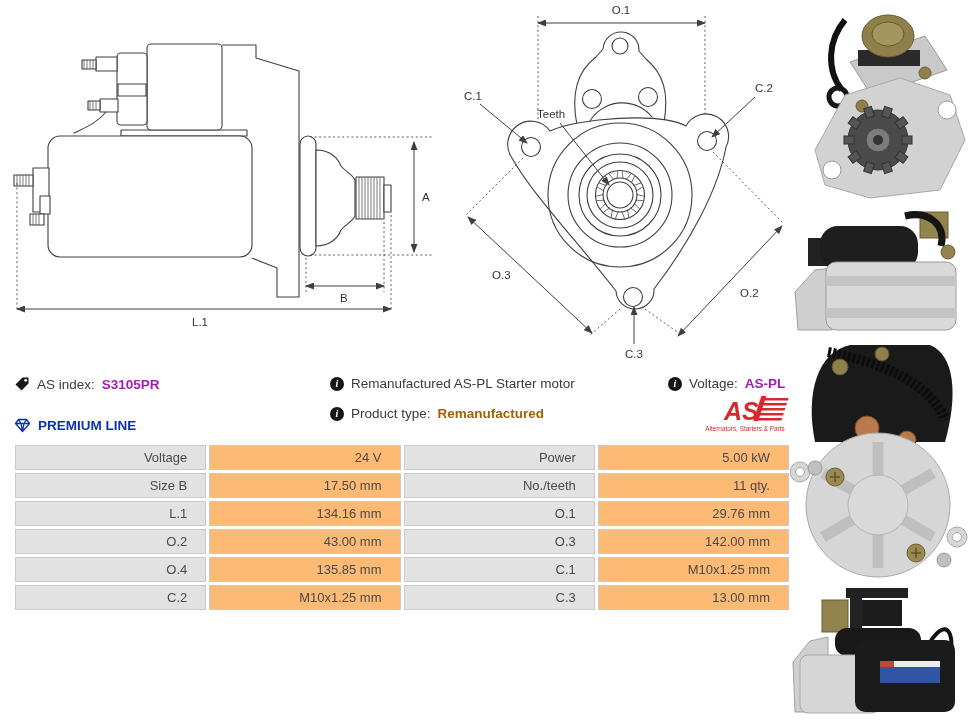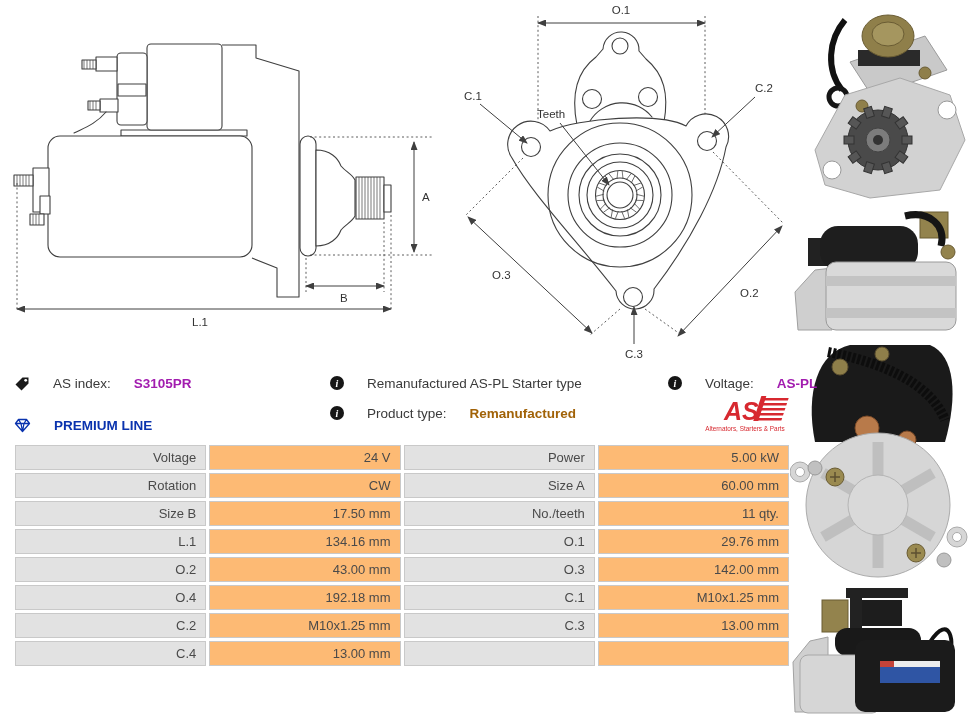--- a/index.html
+++ b/index.html
@@ -2,35 +2,35 @@
 <html><head>
 <meta charset="utf-8">
 <style>
   html,body{margin:0;padding:0;background:#fff;}
   .page{position:relative;width:971px;height:720px;background:#fff;overflow:hidden;
         font-family:"Liberation Sans",sans-serif;}
   svg{display:block;}
   .abs{position:absolute;}
 
   
-  .info-item{position:absolute;display:flex;align-items:flex-start;gap:23px;
+  .info-item{position:absolute;display:flex;align-items:center;gap:7px;
              font-size:13.5px;color:#3a3a3a;white-space:nowrap;}
   .info-item b{color:#a21caf;}
   .premium{color:#0a33ae;font-weight:bold;}
   .green-val{color:#a16207;font-weight:bold;}
   .info-icon{width:14px;height:14px;border-radius:50%;background:#161616;color:#fff;
              display:inline-flex;align-items:center;justify-content:center;flex:0 0 14px;
              font:italic bold 10px "Liberation Serif",serif;}
 
   
   table.spec{position:absolute;left:12px;top:442px;width:780px;
              border-collapse:separate;border-spacing:3px;table-layout:fixed;}
   table.spec td{border:1px solid #c9c9c9;font-size:13px;color:#4a4a4a;
                 text-align:right;vertical-align:middle;
-                padding:2px 9px 2px 5px;height:19px;line-height:15px;}
+                padding:2px 18px 2px 5px;height:19px;line-height:15px;}
   td.lbl{background:#e2e2e2;}
   td.val{background:#fdba74;}
 
   
   .ln{stroke:#3f3f3f;stroke-width:1.1;fill:none;stroke-linejoin:round;stroke-linecap:round;}
   .lnf{stroke:#3f3f3f;stroke-width:1.1;fill:#ffffff;stroke-linejoin:round;}
   .thin{stroke:#3f3f3f;stroke-width:0.7;fill:none;}
   .dot{stroke:#4a4a4a;stroke-width:0.9;fill:none;stroke-dasharray:2,2.6;}
   .dim{stroke:#3f3f3f;stroke-width:1;fill:none;}
   .dwg-label{font-family:"Liberation Sans",sans-serif;font-size:11.5px;fill:#333;}
@@ -249,21 +249,21 @@
     <svg width="16" height="16" viewBox="0 0 16 16">
       <path d="M1.5,8.5 L8.5,1.5 H14.5 V7.5 L7.5,14.5 Z" fill="#1a1a1a"></path>
       <circle cx="11.7" cy="4.3" r="1.4" fill="#fff"></circle>
     </svg>
     <span>AS index:</span>
     <b>S3105PR</b>
   </div>
 
   <div class="info-item" style="left:330px;top:376px">
     <span class="info-icon">i</span>
-    <span>Remanufactured AS-PL Starter type</span>
+    <span>Remanufactured AS-PL Starter motor</span>
   </div>
 
   <div class="info-item" style="left:668px;top:376px">
     <span class="info-icon">i</span>
     <span>Voltage:</span>
     <b>AS-PL</b>
   </div>
 
   <div class="info-item" style="left:14px;top:418px">
     <svg width="17" height="15" viewBox="0 0 17 15">
@@ -299,57 +299,45 @@
         <col style="width:25%">
       </colgroup>
     <tbody>
       <tr>
         <td class="lbl">Voltage</td>
         <td class="val">24 V</td>
         <td class="lbl">Power</td>
         <td class="val">5.00 kW</td>
       </tr>
       <tr>
-        <td class="lbl">Rotation</td>
-        <td class="val">CW</td>
-        <td class="lbl">Size A</td>
-        <td class="val">60.00 mm</td>
-      </tr>
-      <tr>
         <td class="lbl">Size B</td>
         <td class="val">17.50 mm</td>
         <td class="lbl">No./teeth</td>
         <td class="val">11 qty.</td>
       </tr>
       <tr>
         <td class="lbl">L.1</td>
         <td class="val">134.16 mm</td>
         <td class="lbl">O.1</td>
         <td class="val">29.76 mm</td>
       </tr>
       <tr>
         <td class="lbl">O.2</td>
         <td class="val">43.00 mm</td>
         <td class="lbl">O.3</td>
         <td class="val">142.00 mm</td>
       </tr>
       <tr>
         <td class="lbl">O.4</td>
-        <td class="val">192.18 mm</td>
+        <td class="val">135.85 mm</td>
         <td class="lbl">C.1</td>
         <td class="val">M10x1.25 mm</td>
       </tr>
       <tr>
         <td class="lbl">C.2</td>
         <td class="val">M10x1.25 mm</td>
         <td class="lbl">C.3</td>
         <td class="val">13.00 mm</td>
       </tr>
-      <tr>
-        <td class="lbl">C.4</td>
-        <td class="val">13.00 mm</td>
-        <td class="lbl"></td>
-        <td class="val"></td>
-      </tr>
     </tbody>
   </table>
 
 </div>
 
 </body></html>

